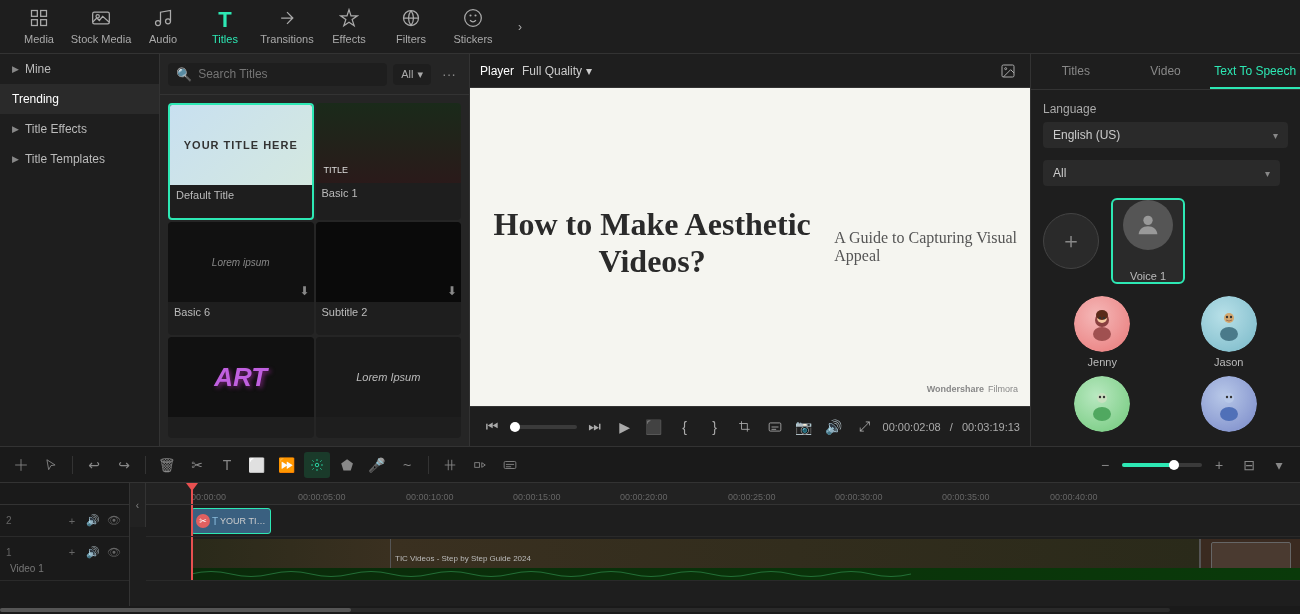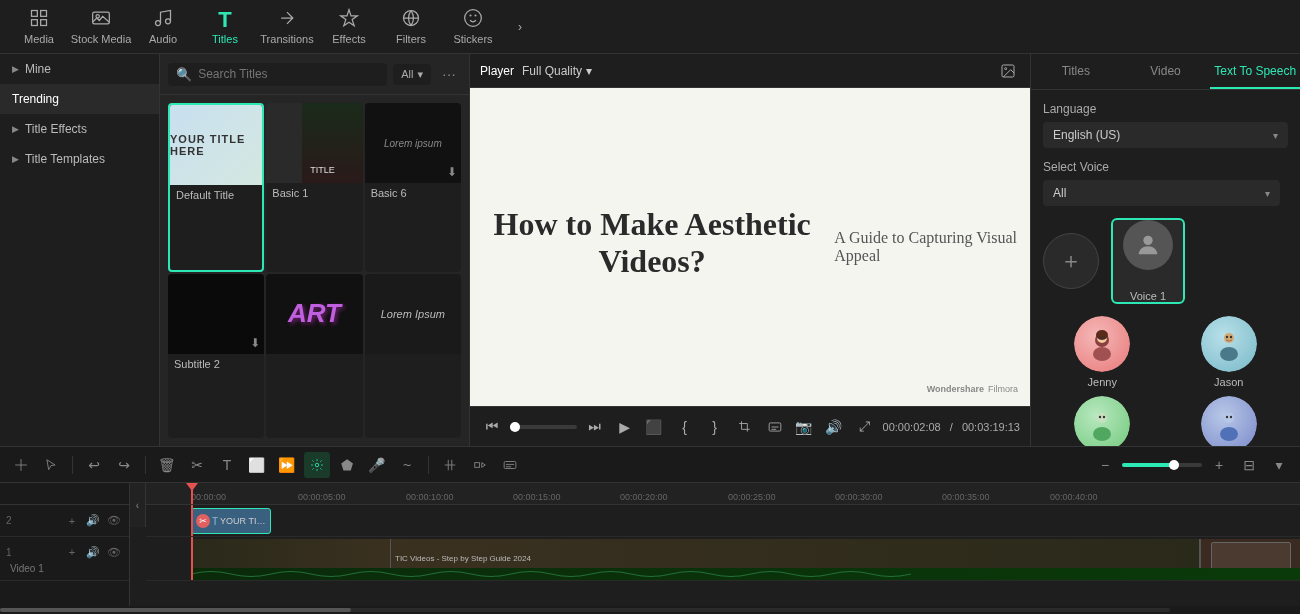--- a/index.html
+++ b/index.html
@@ -138,21 +138,21 @@
       display: flex;
       align-items: center;
       justify-content: center;
       color: #888;
       cursor: pointer;
       font-size: 14px;
     }
 
     .titles-grid {
       display: grid;
-      grid-template-columns: 1fr 1fr 1fr;
+      grid-template-columns: 1fr 1fr;
       gap: 2px;
       padding: 8px;
       overflow-y: auto;
       flex: 1;
     }
     .title-card {
       background: #1e1e1e;
       border-radius: 4px;
       overflow: hidden;
       cursor: pointer;
@@ -187,21 +187,20 @@
       font-weight: bold;
       color: #333;
       letter-spacing: 1px;
     }
     .title-basic1-thumb {
       width: 100%;
       height: 100%;
       background: #111;
       position: relative;
       overflow: hidden;
-      margin-left: 36px;
     }
     .title-basic1-img {
       width: 100%;
       height: 100%;
       background: linear-gradient(to bottom, #1a2a1a, #2a1a1a);
       display: flex;
       align-items: flex-end;
       padding: 8px;
     }
     .title-basic6-thumb {
@@ -1073,21 +1072,20 @@
     </div>
 
     <div class="right-panel-content">
 
       <div class="section-label">Language</div>
       <div class="select-row">
         <span class="select-row-text">English (US)</span>
         <span class="chevron-down">▾</span>
       </div>
 
-      <div class="section-label">Select Voice</div>
       <div class="voices-row">
 
         <div class="select-row" style="margin-bottom:0;flex:1;margin-right:8px;">
           <span class="select-row-text">All</span>
           <span class="chevron-down">▾</span>
         </div>
       </div>
 
       <div style="display:flex;align-items:center;margin:8px 0 12px 0;">
         <div class="voice-add-btn">＋</div>

